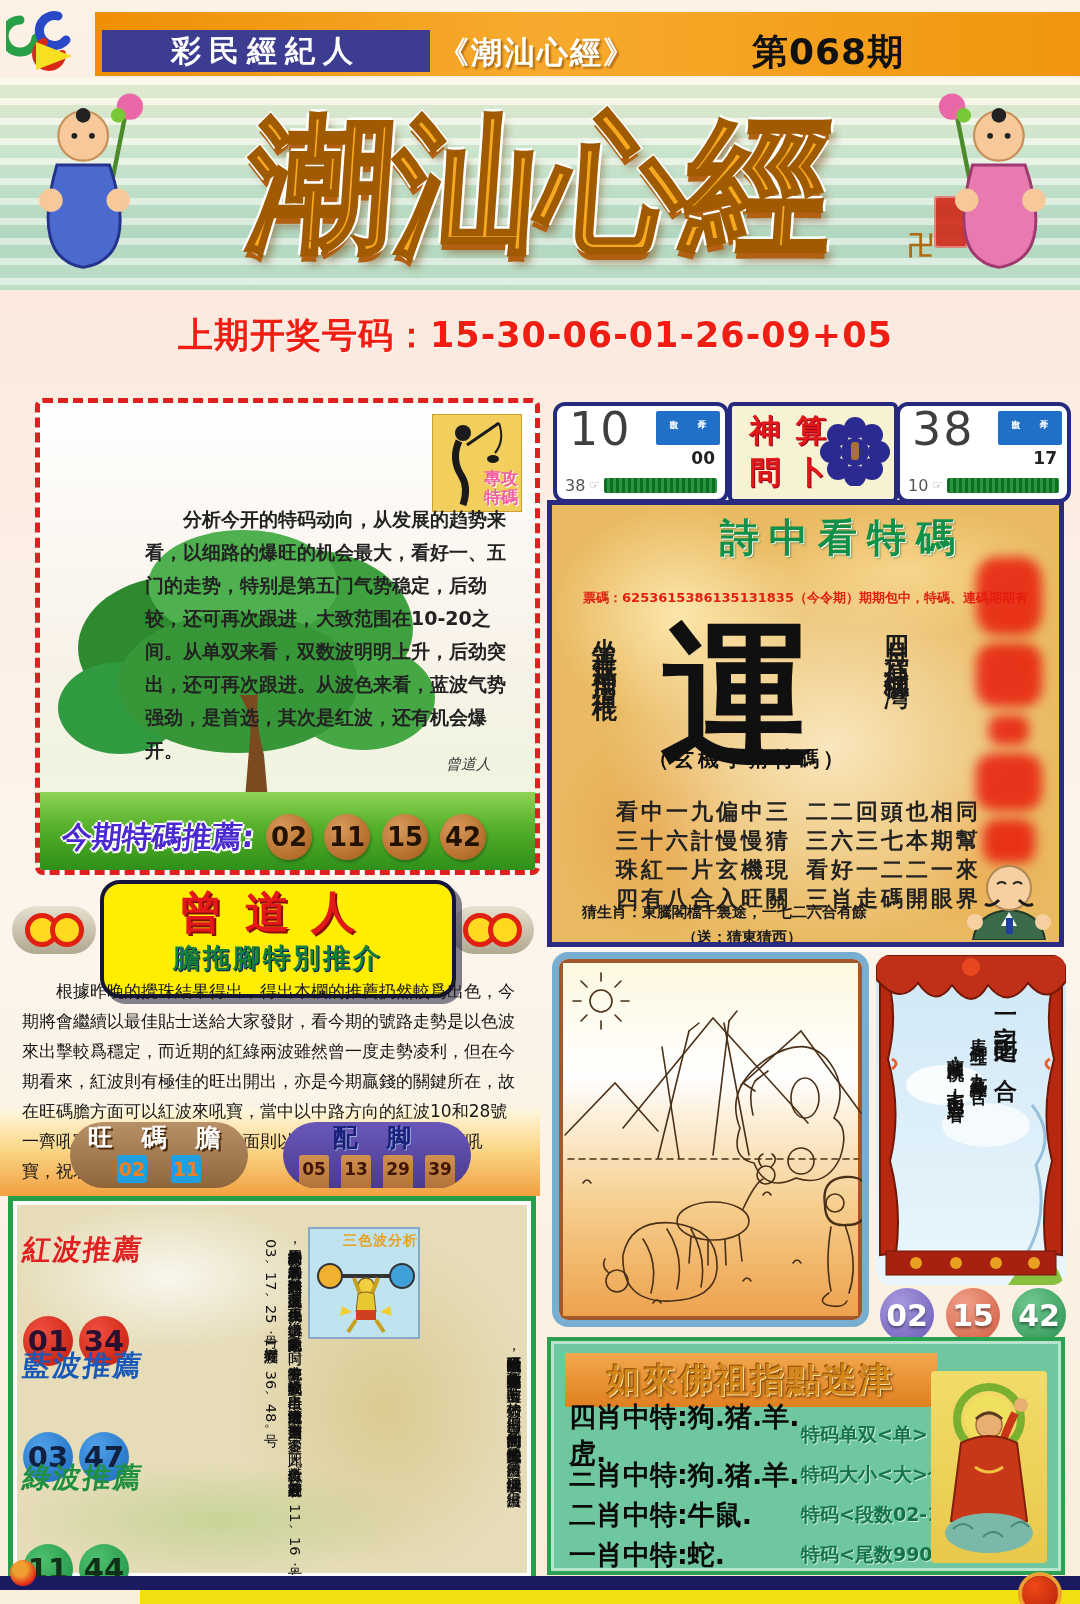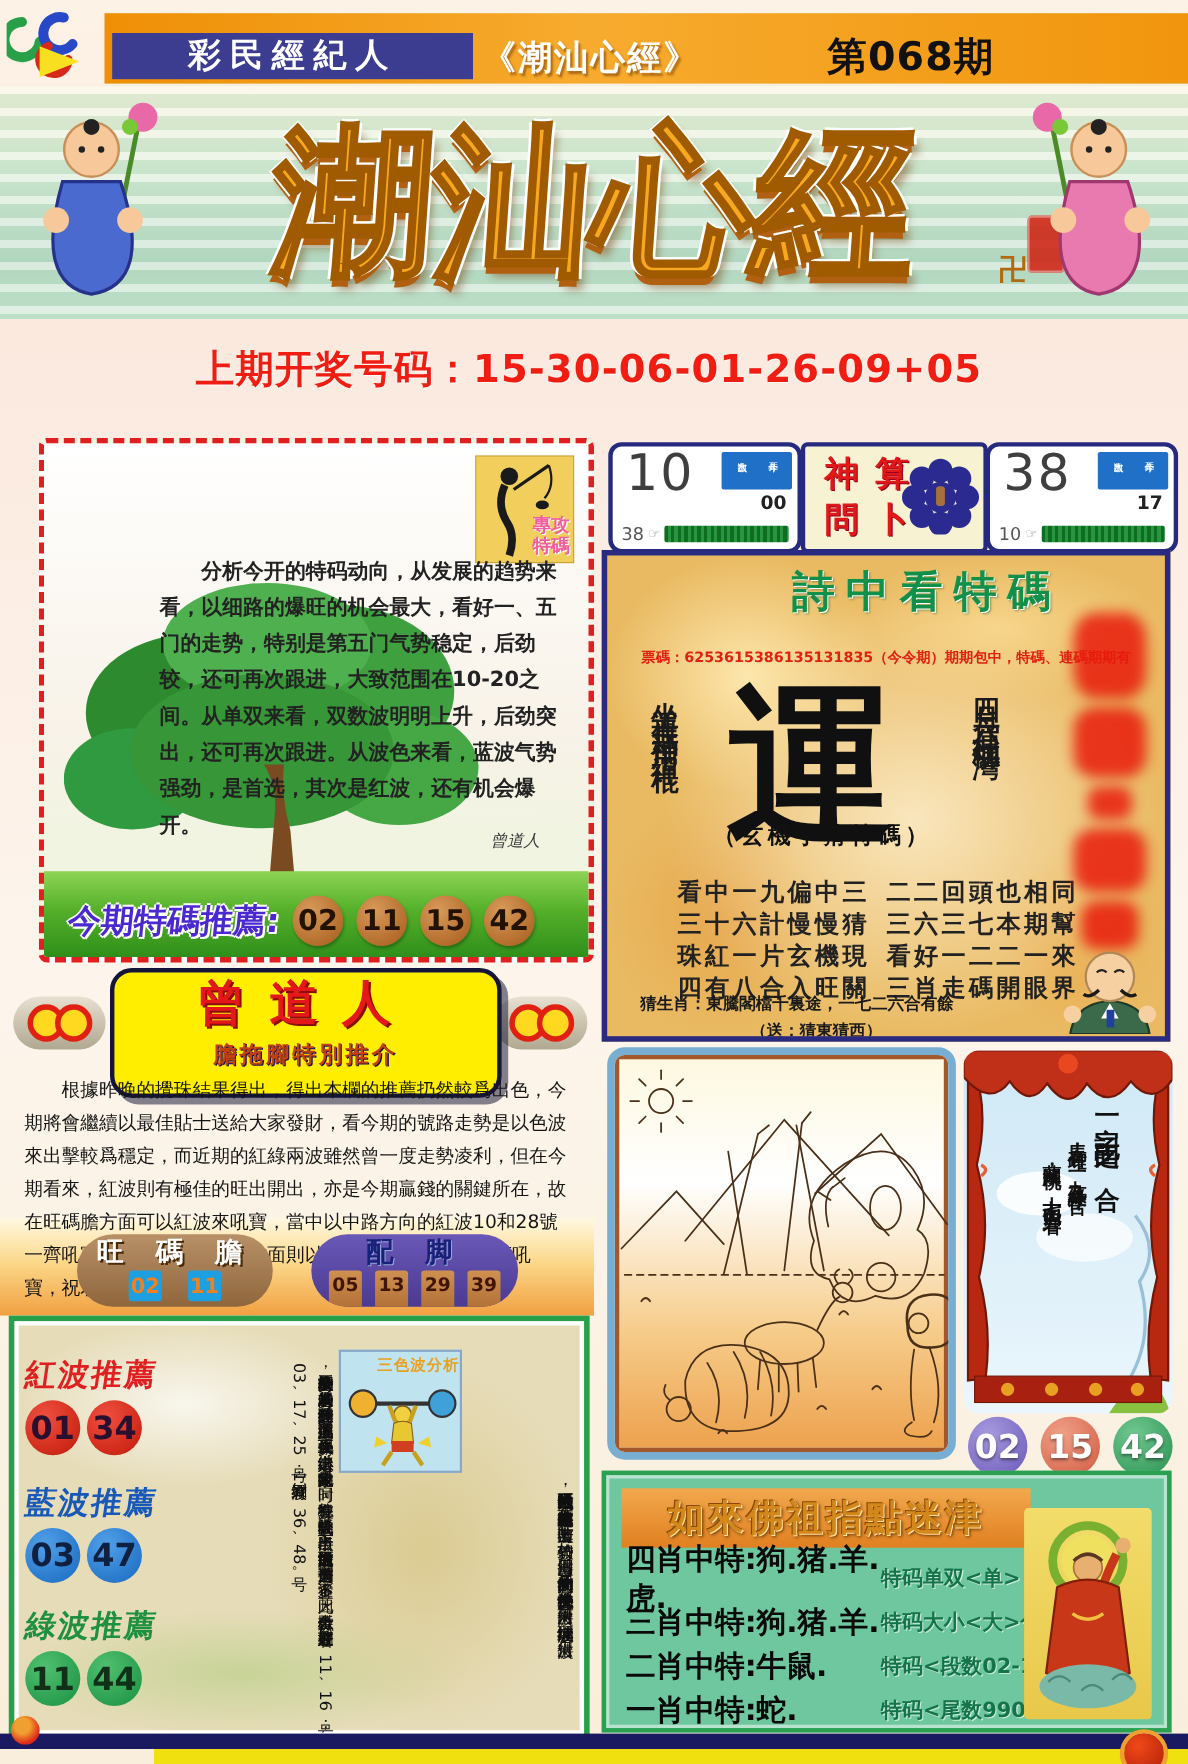--- a/index.html
+++ b/index.html
@@ -99,21 +99,21 @@
     background:linear-gradient(180deg,#fff8e0 0%,#fbd88a 45%,#f2a040 100%);}
   .gray-bar{top:906px;width:84px;height:48px;border-radius:24px;
     background:linear-gradient(#e8e0d0,#b0a890);display:flex;align-items:center;justify-content:center;}
   .inf{display:flex;}
   .inf i{width:24px;height:24px;border:5px solid #e02010;border-radius:50%;background:#ffd820;display:block;}
   .inf i:last-child{margin-left:-9px;}
   .yellow-banner{left:100px;top:880px;width:348px;height:110px;background:#ffee00;border:4px solid #15153a;
     border-radius:20px;box-shadow:6px 6px 0 rgba(30,30,60,.55);text-align:center;overflow:hidden;}
   .zeng-title{font-size:44px;font-weight:900;color:#e41818;letter-spacing:22px;line-height:56px;
     text-shadow:2px 2px 0 #8a0c0c;}
-  .zeng-sub{font-size:21px;font-weight:900;color:#c2410c;letter-spacing:3px;line-height:36px;
+  .zeng-sub{font-size:27px;font-weight:900;color:#15803d;letter-spacing:3px;line-height:36px;
     text-shadow:1px 1px 0 #101060;}
   .zeng-par{left:22px;top:976px;width:494px;font-size:17px;line-height:30px;color:#151515;text-indent:2em;}
   .pill{top:1122px;height:66px;border-radius:33px;overflow:hidden;text-align:center;}
   .pill-label{font-size:25px;font-weight:900;letter-spacing:10px;line-height:32px;}
   .pill-tiles{display:flex;justify-content:center;gap:24px;margin-top:1px;}
   .pill-brown{left:70px;width:178px;background:linear-gradient(#b89068,#8f663c);}
   .pill-brown .pill-label{color:#fff;text-shadow:2px 2px 0 #4a2a08;}
   .tile-blue{width:30px;height:28px;background:#1ea0e0;border-radius:3px;color:#f08020;
     font-size:19px;font-weight:900;line-height:28px;}
   .pill-purple{left:283px;width:188px;background:linear-gradient(#6a58b8,#4a3a90);}
@@ -123,21 +123,21 @@
     color:#401505;font-size:17px;font-weight:900;line-height:28px;}
 
   
   .wave-panel{left:8px;top:1196px;width:528px;height:386px;border:5px solid #28a04a;box-sizing:border-box;
     box-shadow:inset 0 0 0 4px #fff;background-color:#e6dcb8;overflow:hidden;
     background-image:radial-gradient(closest-side at 30% 20%,rgba(255,255,255,.75),transparent),
       radial-gradient(closest-side at 72% 55%,rgba(214,196,130,.7),transparent),
       radial-gradient(closest-side at 40% 85%,rgba(175,205,125,.55),transparent);}
   .wave-label{font-size:28px;font-weight:900;transform:skewX(-8deg);letter-spacing:2px;}
   .wave-balls{display:flex;gap:6px;margin-top:4px;}
-  .wave-ball{width:50px;height:50px;font-size:29px;}
+  .wave-ball{width:50px;height:50px;font-size:29px;margin-top:43px;}
   .wg{position:absolute;left:10px;width:160px;}
   .badge{left:295px;top:26px;width:108px;height:108px;background:#bfe4f0;border:2px solid #88a8c8;
     overflow:hidden;text-align:right;}
   .badge-title{font-size:14px;font-weight:900;letter-spacing:1px;margin-top:3px;}
   .wave-v1{left:398px;top:145px;width:114px;height:226px;writing-mode:vertical-rl;
     font-size:15px;line-height:22px;color:#101010;overflow:hidden;}
   .wave-v2{left:132px;top:38px;width:162px;height:336px;writing-mode:vertical-rl;
     font-size:14.5px;line-height:24px;color:#101010;overflow:hidden;}
 
   

